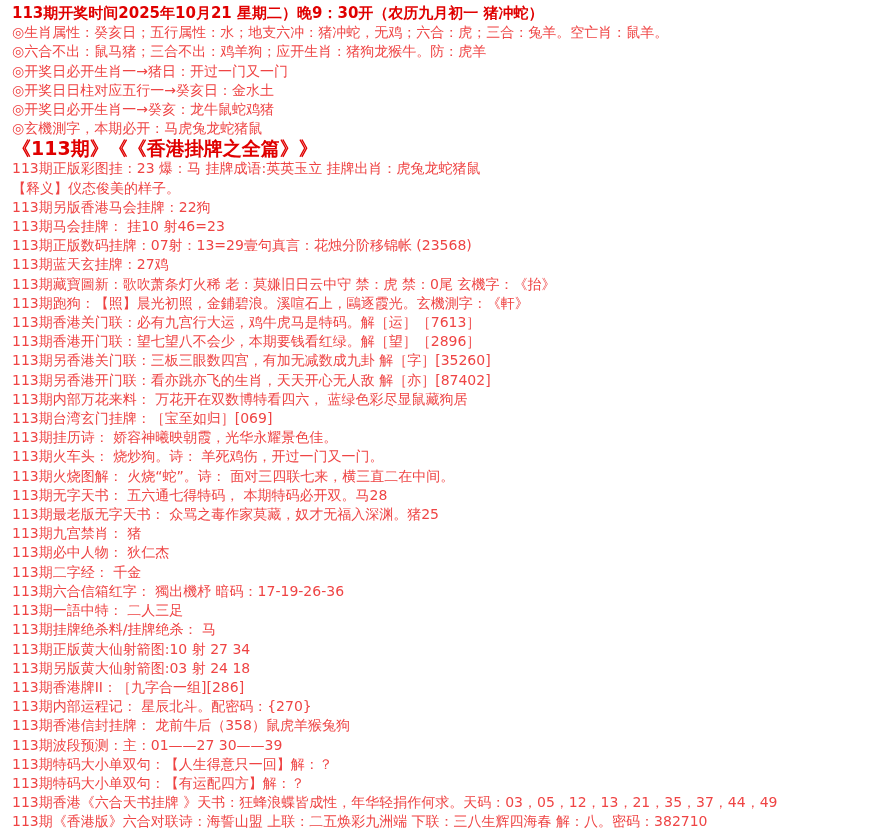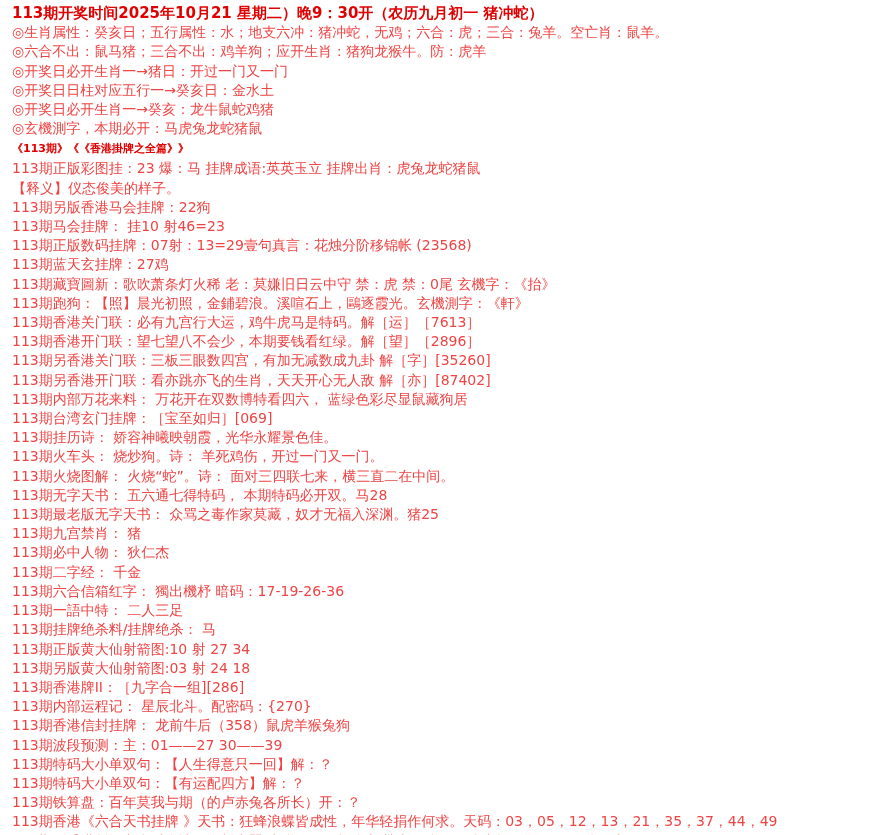--- a/index.html
+++ b/index.html
@@ -34,21 +34,21 @@
   .blue {
     color: #ef4444;
   }
   .hdr {
     font-weight: bold;
     font-size: 15px;
   }
   .sec-title {
     color: #e00000;
     font-weight: bold;
-    font-size: 11px;
+    font-size: 19px;
     line-height: 21px;
   }
 </style>
 </head>
 <body>
 
 <div class="page">
 
   <div class="line hdr red">113期开奖时间2025年10月21  星期二）晚9：30开（农历九月初一  猪冲蛇）</div>
 
@@ -90,19 +90,18 @@
     <div class="line blue">113期一語中特：  二人三足</div>
     <div class="line blue">113期挂牌绝杀料/挂牌绝杀：  马</div>
     <div class="line blue">113期正版黄大仙射箭图:10  射  27  34</div>
     <div class="line blue">113期另版黄大仙射箭图:03  射  24  18</div>
     <div class="line blue">113期香港牌II：［九字合一组][286]</div>
     <div class="line blue">113期内部运程记：  星辰北斗。配密码：{270}</div>
     <div class="line blue">113期香港信封挂牌：  龙前牛后（358）鼠虎羊猴兔狗</div>
     <div class="line blue">113期波段预测：主：01——27  30——39</div>
     <div class="line blue">113期特码大小单双句：【人生得意只一回】解：？</div>
     <div class="line blue">113期特码大小单双句：【有运配四方】解：？</div>
-    <div class="line blue">113期铁算盘：百年莫我与期（的卢赤兔各所长）开：？</div>
     <div class="line blue">113期香港《六合天书挂牌 》天书：狂蜂浪蝶皆成性，年华轻捐作何求。天码：03，05，12，13，21，35，37，44，49</div>
     <div class="line blue">113期《香港版》六合对联诗：海誓山盟  上联：二五焕彩九洲端  下联：三八生辉四海春  解：八。密码：382710</div>
 
   </div>
 
 </div>
 
 </body></html>

